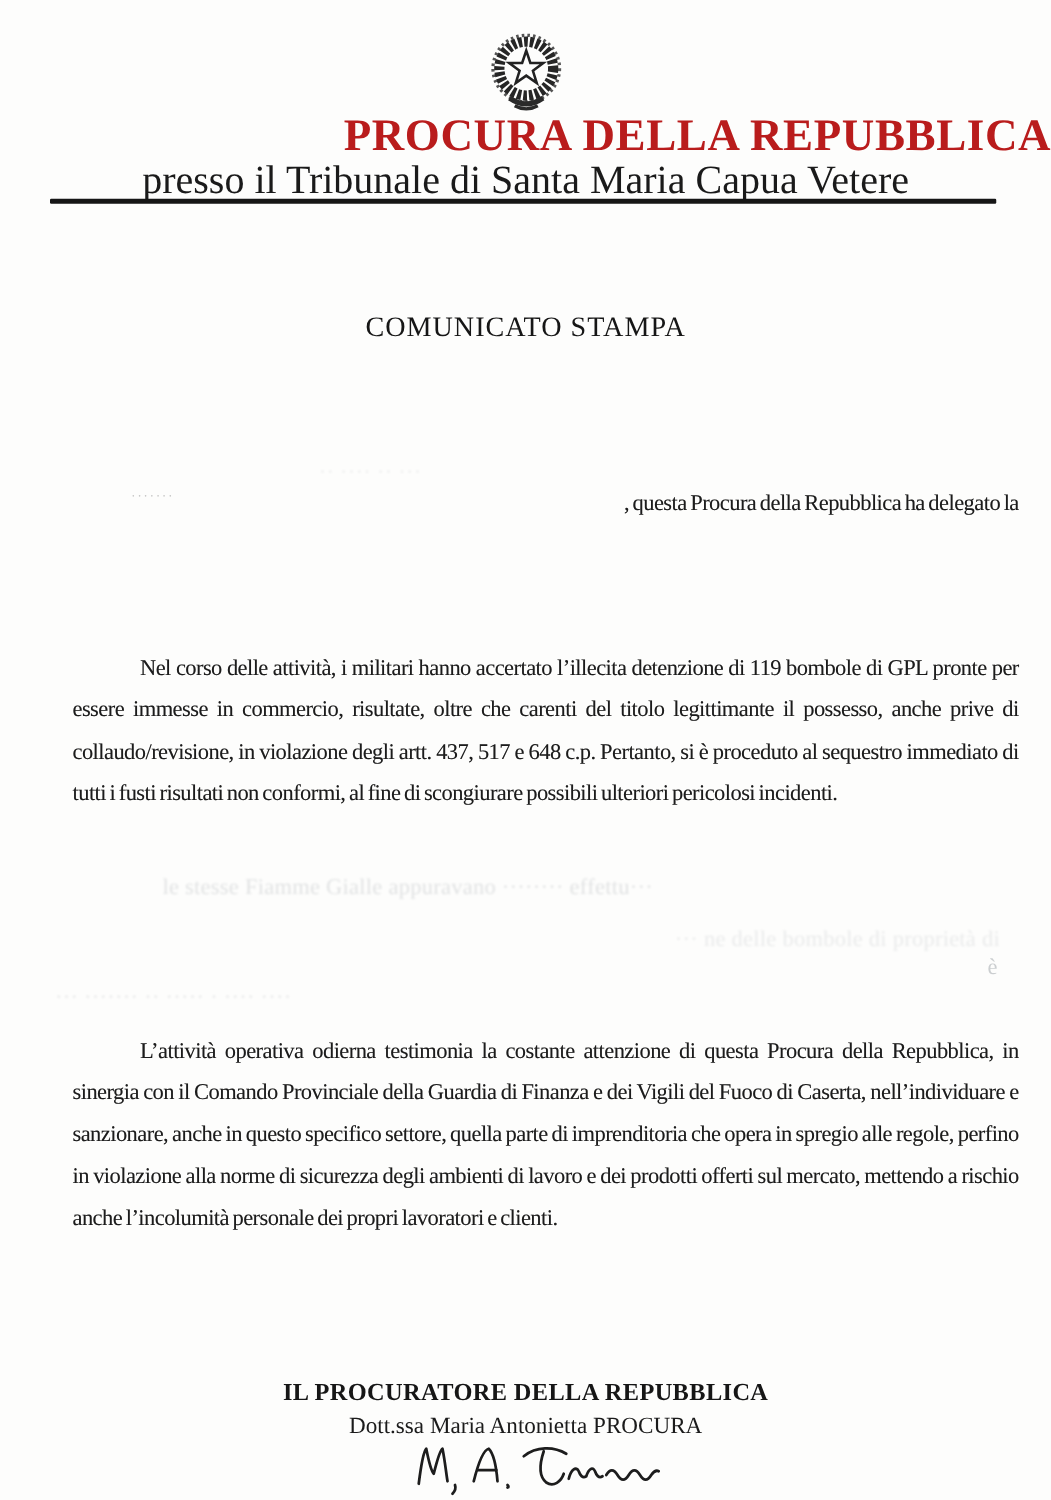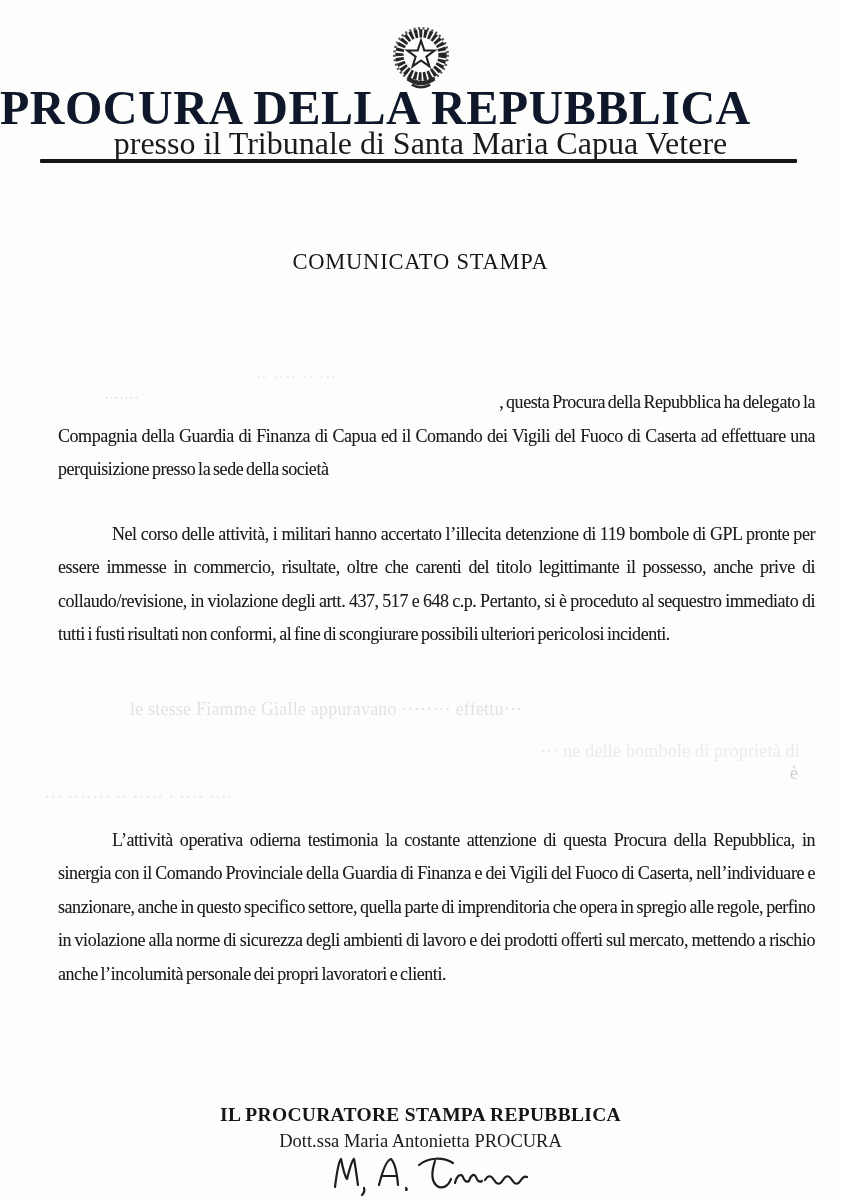--- a/index.html
+++ b/index.html
@@ -9,22 +9,22 @@
     margin:0 auto;
     background:#fdfdfc;
     overflow:hidden;
     font-family:"Liberation Serif","DejaVu Serif",serif;
     color:#1b1b1b;
   }
   
   .emblem{position:absolute;left:381px;top:25px;width:80px;height:70px;}
   .doc-title{
     position:absolute;left:0;top:86px;width:841px;
-    text-align:left;font-size:48px;font-weight:bold;
-    letter-spacing:.5px;line-height:44px;color:#0f172a;
+    text-align:right;font-size:36px;font-weight:bold;
+    letter-spacing:.5px;line-height:44px;color:#b91c1c;
   }
   .doc-subtitle{
     position:absolute;left:0;top:128px;width:841px;
     text-align:center;font-size:32px;line-height:30px;color:#1a1a1a;
   }
   .header-rule{
     position:absolute;left:40px;top:159px;width:757px;height:4px;
     background:#161616;border-radius:1px;
   }
   
@@ -93,33 +93,32 @@
   <div class="doc-title">PROCURA DELLA REPUBBLICA</div>
   <div class="doc-subtitle">presso il Tribunale di Santa Maria Capua Vetere</div>
   <div class="header-rule"></div>
 
   <div class="press-heading">COMUNICATO STAMPA</div>
 
   <div class="p1-dots">·······</div>
   <div class="ghost ghost-smudge-top">·· ···· ·· ···</div>
 
   <div class="body-text p1-line1">, questa Procura della Repubblica ha delegato la</div>
-  <div class="body-text p1-rest">Compagnia della Guardia di Finanza di Capua ed il Comando dei Vigili del Fuoco di Caserta ad effettuare una perquisizione presso la sede della società</div>
 
   <div class="body-text p2">Nel corso delle attività, i militari hanno accertato l’illecita detenzione di 119 bombole di GPL pronte per essere immesse in commercio, risultate, oltre che carenti del titolo legittimante il possesso, anche prive di collaudo/revisione, in violazione degli artt. 437, 517 e 648 c.p. Pertanto, si è proceduto al sequestro immediato di tutti i fusti risultati non conformi, al fine di scongiurare possibili ulteriori pericolosi incidenti.</div>
 
   <div class="ghost ghost-a">le stesse Fiamme Gialle appuravano ········ effettu···</div>
   <div class="ghost ghost-c">··· ne delle bombole di proprietà di</div>
   <div class="ghost ghost-d">è</div>
   <div class="ghost ghost-e">··· ······· ·· ····· · ···· ····</div>
 
   <div class="body-text p3">L’attività operativa odierna testimonia la costante attenzione di questa Procura della Repubblica, in sinergia con il Comando Provinciale della Guardia di Finanza e dei Vigili del Fuoco di Caserta, nell’individuare e sanzionare, anche in questo specifico settore, quella parte di imprenditoria che opera in spregio alle regole, perfino in violazione alla norme di sicurezza degli ambienti di lavoro e dei prodotti offerti sul mercato, mettendo a rischio anche l’incolumità personale dei propri lavoratori e clienti.</div>
 
 
-  <div class="sig-role">IL PROCURATORE STAMPA REPUBBLICA</div>
+  <div class="sig-role">IL PROCURATORE DELLA REPUBBLICA</div>
   <div class="sig-name">Dott.ssa Maria Antonietta PROCURA</div>
 
   <svg class="sig-script" viewBox="0 0 220 52" xmlns="http://www.w3.org/2000/svg" fill="none" stroke="#1d1d1d" stroke-width="2.2" stroke-linecap="round" stroke-linejoin="round">
     <path d="M8,40 C10,24 12,14 14,12 C16,22 18,30 20,32 C23,20 25,13 27,12 C29,22 30,32 31,38"></path>
     <path d="M37,41 c1,3 0,5 -2,7"></path>
     <path d="M52,38 C56,22 60,13 64,12 C68,16 70,26 71,38"></path>
     <path d="M55,29 L70,29"></path>
     <path d="M79,41 c1,1 1,2 0,2"></path>
     <path d="M92,18 C102,10 116,10 126,16"></path>
     <path d="M108,14 C104,26 104,34 110,39 C116,43 122,38 124,32"></path>

